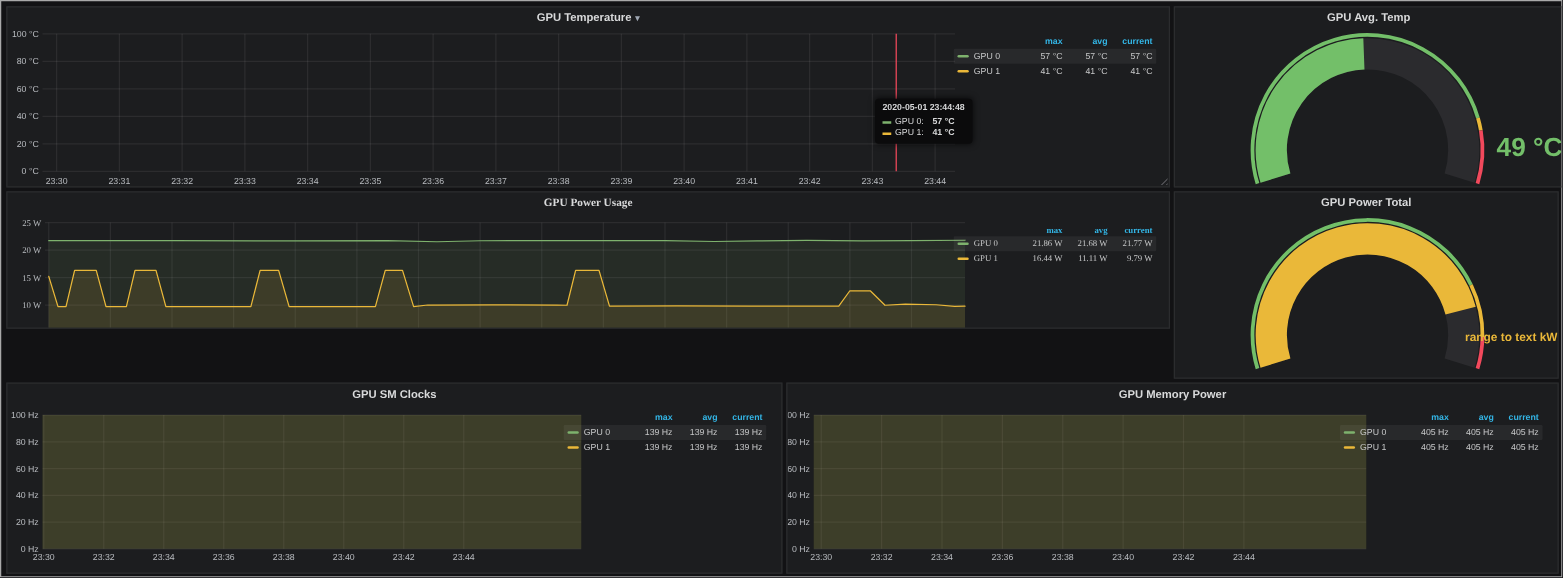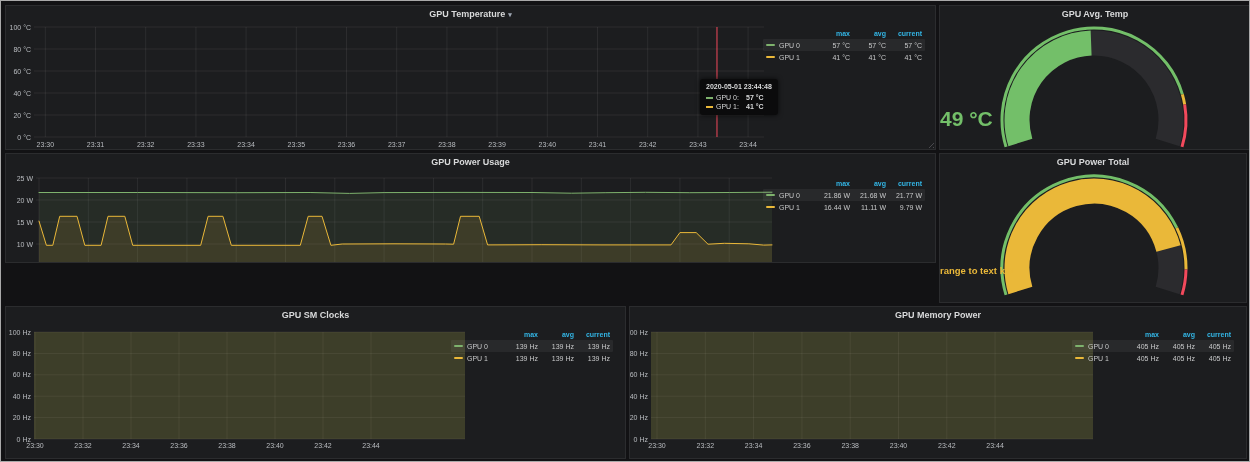--- a/index.html
+++ b/index.html
@@ -31,21 +31,21 @@
     position:absolute; left:694px; top:73px; z-index:6;
     background:#0b0b0c; border-radius:3px; padding:4px 6px 4px 6px;
     font-size:7px; color:#d8d9da; white-space:nowrap;
     box-shadow:0 0 5px rgba(0,0,0,0.7);
   }
   .tt-header { font-weight:bold; margin-bottom:3px; }
   .tt-row { display:flex; align-items:center; gap:3px; height:9px; }
   .tt-swatch { width:7px; height:2px; flex:none; }
   .tt-name { width:27px; }
   .tt-val { font-weight:bold; }
-  .gauge-value { position:absolute; left:0; right:0; text-align:left; z-index:3; font-weight:600; }
+  .gauge-value { position:absolute; left:0; right:0; text-align:right; z-index:3; font-weight:600; }
   .resize-corner {
     position:absolute; right:1px; bottom:1px; width:7px; height:7px;
     background:linear-gradient(315deg, #4a4a4e 0 1px, transparent 1px 3px, #4a4a4e 3px 4px, transparent 4px);
   }
 </style>
 </head>
 <body>
 
 <div id="frame">
 
@@ -155,21 +155,21 @@
     <svg class="chart-svg" width="308" height="145">
         <path d="M66.02 140.90 A92 92 0 1 1 242.36 88.38" stroke="#73bf69" stroke-width="3" fill="none"></path>
         <path d="M242.36 88.38 A92 92 0 0 1 244.67 98.42" stroke="#eab839" stroke-width="3" fill="none"></path>
         <path d="M244.67 98.42 A92 92 0 0 1 241.98 140.90" stroke="#f2495c" stroke-width="3" fill="none"></path>
         <path d="M80.36 136.51 A77 77 0 1 1 227.64 136.51" stroke="#2b2b2e" stroke-width="25" fill="none"></path>
         <path d="M80.36 136.51 A77 77 0 0 1 151.12 37.05" stroke="#73bf69" stroke-width="25" fill="none"></path>
       </svg>
     <div class="gauge-value" style="color: rgb(115, 191, 105); font-size: 21px; top: 101px;">49 °C</div>
   </div>
 
-  <div class="panel" style="left:4px; top:152px; width:931px; height:110px;">
+  <div class="panel" style="left:4px; top:152px; width:931px; height:110px;font-family:Liberation Serif, serif;">
     <div class="panel-title">GPU Power Usage</div>
     <svg class="chart-svg" width="931" height="150">
         <g>
           <line x1="30" y1="134" x2="766" y2="134" stroke="rgba(255,255,255,0.07)" stroke-width="1"></line>
           <line x1="30" y1="112" x2="766" y2="112" stroke="rgba(255,255,255,0.07)" stroke-width="1"></line>
           <line x1="30" y1="90" x2="766" y2="90" stroke="rgba(255,255,255,0.07)" stroke-width="1"></line>
           <line x1="30" y1="68" x2="766" y2="68" stroke="rgba(255,255,255,0.07)" stroke-width="1"></line>
           <line x1="30" y1="46" x2="766" y2="46" stroke="rgba(255,255,255,0.07)" stroke-width="1"></line>
           <line x1="30" y1="24" x2="766" y2="24" stroke="rgba(255,255,255,0.07)" stroke-width="1"></line>
           <line x1="33" y1="24" x2="33" y2="134" stroke="rgba(255,255,255,0.07)" stroke-width="1"></line>

